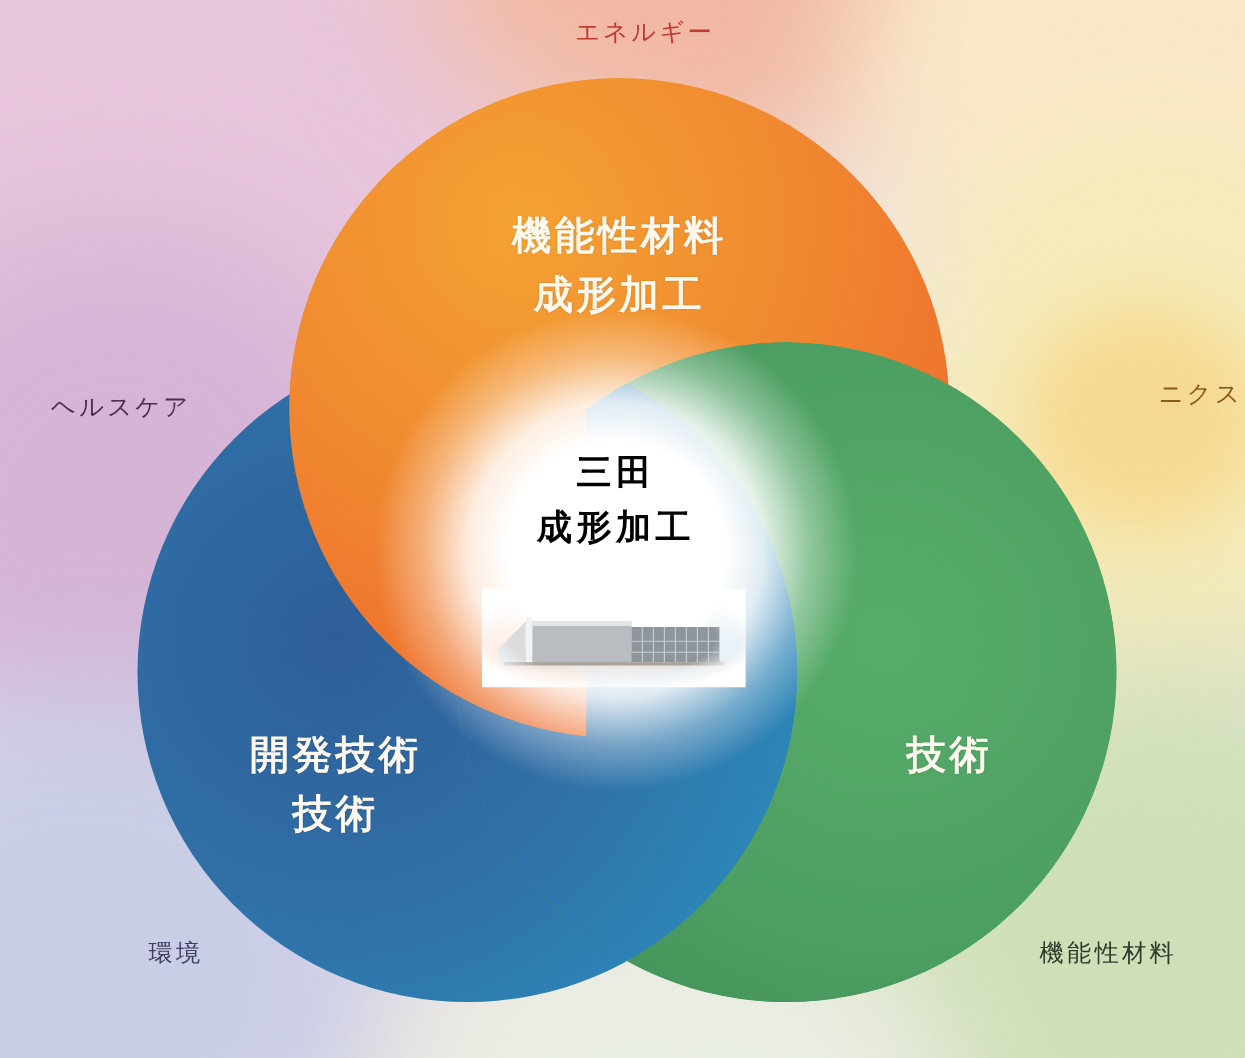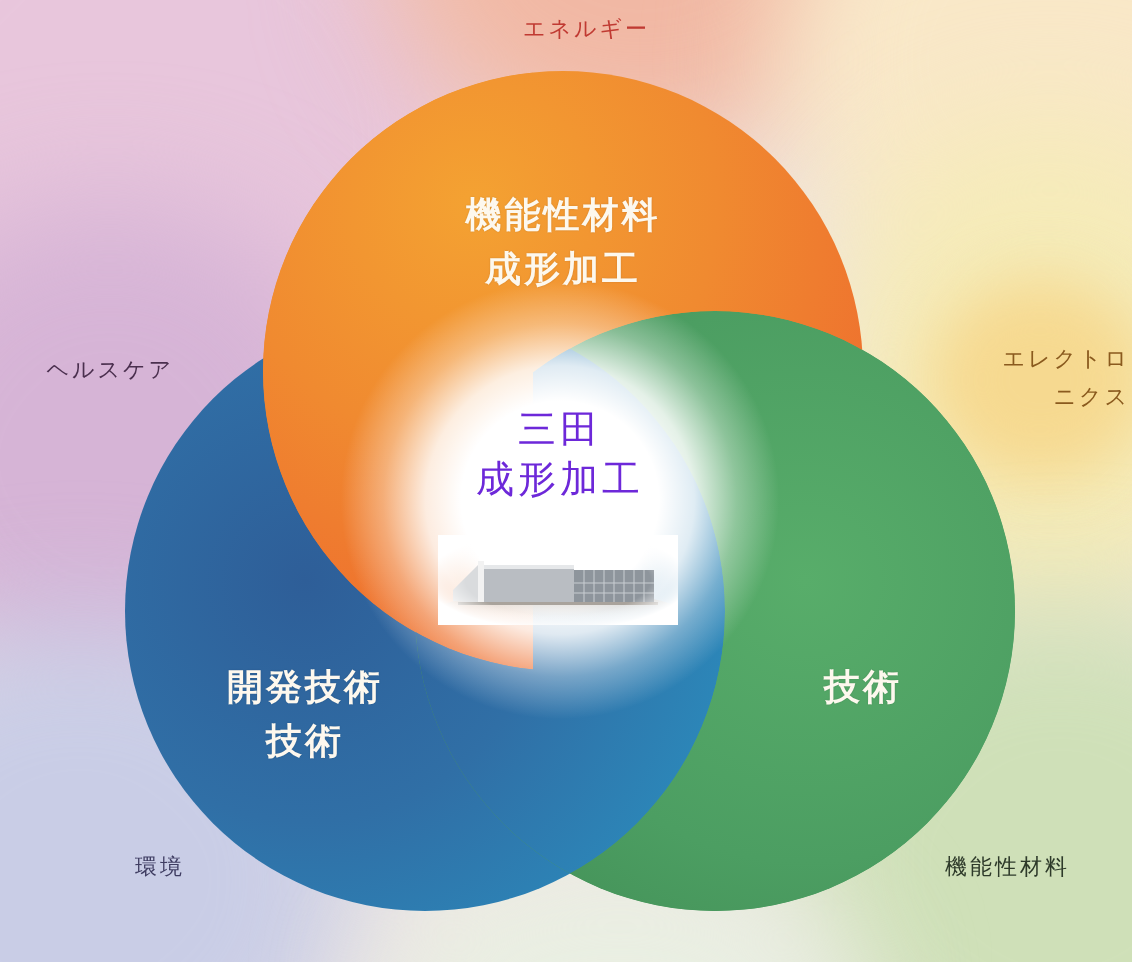--- a/index.html
+++ b/index.html
@@ -44,21 +44,21 @@
     background: radial-gradient(circle at 50% 50%, #ffffff 0%, #ffffff 28%, rgba(255,255,255,0.85) 38%, rgba(255,255,255,0.35) 50%, rgba(255,255,255,0) 62%);
     pointer-events: none;
   }
 
   .label { position: absolute; text-align: center; font-weight: bold; white-space: nowrap; letter-spacing: 3px; }
   .circle-label { color: #fdf8ee; font-size: 36px; line-height: 54px; text-shadow: 0 0 2px rgba(0,0,0,0.15); }
   .lbl-orange { left: 413px; top: 188px; width: 300px; }
   .lbl-blue   { left: 155px; top: 660px; width: 300px; }
   .lbl-green  { left: 713px; top: 660px; width: 300px; }
 
-  .center-title { color: #6d28d9; font-size: 38px; line-height: 50px; left: 410px; top: 404px; width: 300px; font-weight: normal; letter-spacing: 4px; }
+  .center-title { color: #000000; font-size: 32px; line-height: 50px; left: 410px; top: 404px; width: 300px; font-weight: bold; letter-spacing: 4px; }
 
   .building { position: absolute; left: 438px; top: 535px; width: 240px; height: 90px; }
 
   .outer { position: absolute; font-size: 22px; font-weight: normal; letter-spacing: 3px; white-space: nowrap; text-align: right; }
   .outer-energy  { left: 470px; top: 14px;  width: 180px; color: #c03a32; }
   .outer-health  { left: 14px;  top: 355px; width: 160px; color: #4a2f4e; }
   .outer-elec    { left: 960px; top: 340px; width: 170px; color: #8a5a1e; line-height: 38px; }
   .outer-env     { left: 95px;  top: 852px; width: 90px;  color: #3f3d62; }
   .outer-mob     { left: 890px; top: 852px; width: 180px; color: #2e3a2a; }
 </style>
@@ -141,17 +141,16 @@
     <line x1="136" y1="48" x2="216" y2="48"></line>
     <line x1="136" y1="58" x2="216" y2="58"></line>
   </g>
   <rect x="20" y="67" width="200" height="3" fill="#a9a39c"></rect>
   <rect x="0" y="0" width="240" height="90" fill="url(#fade)"></rect>
 </svg>
 
 <div class="outer outer-energy">エネルギー</div>
 <div class="outer outer-health">ヘルスケア</div>
 <div class="outer outer-elec">
-  <div>エレクトロ</div>
   <div>ニクス</div>
 </div>
 <div class="outer outer-env">環境</div>
 <div class="outer outer-mob">機能性材料</div>
 
 </body></html>

